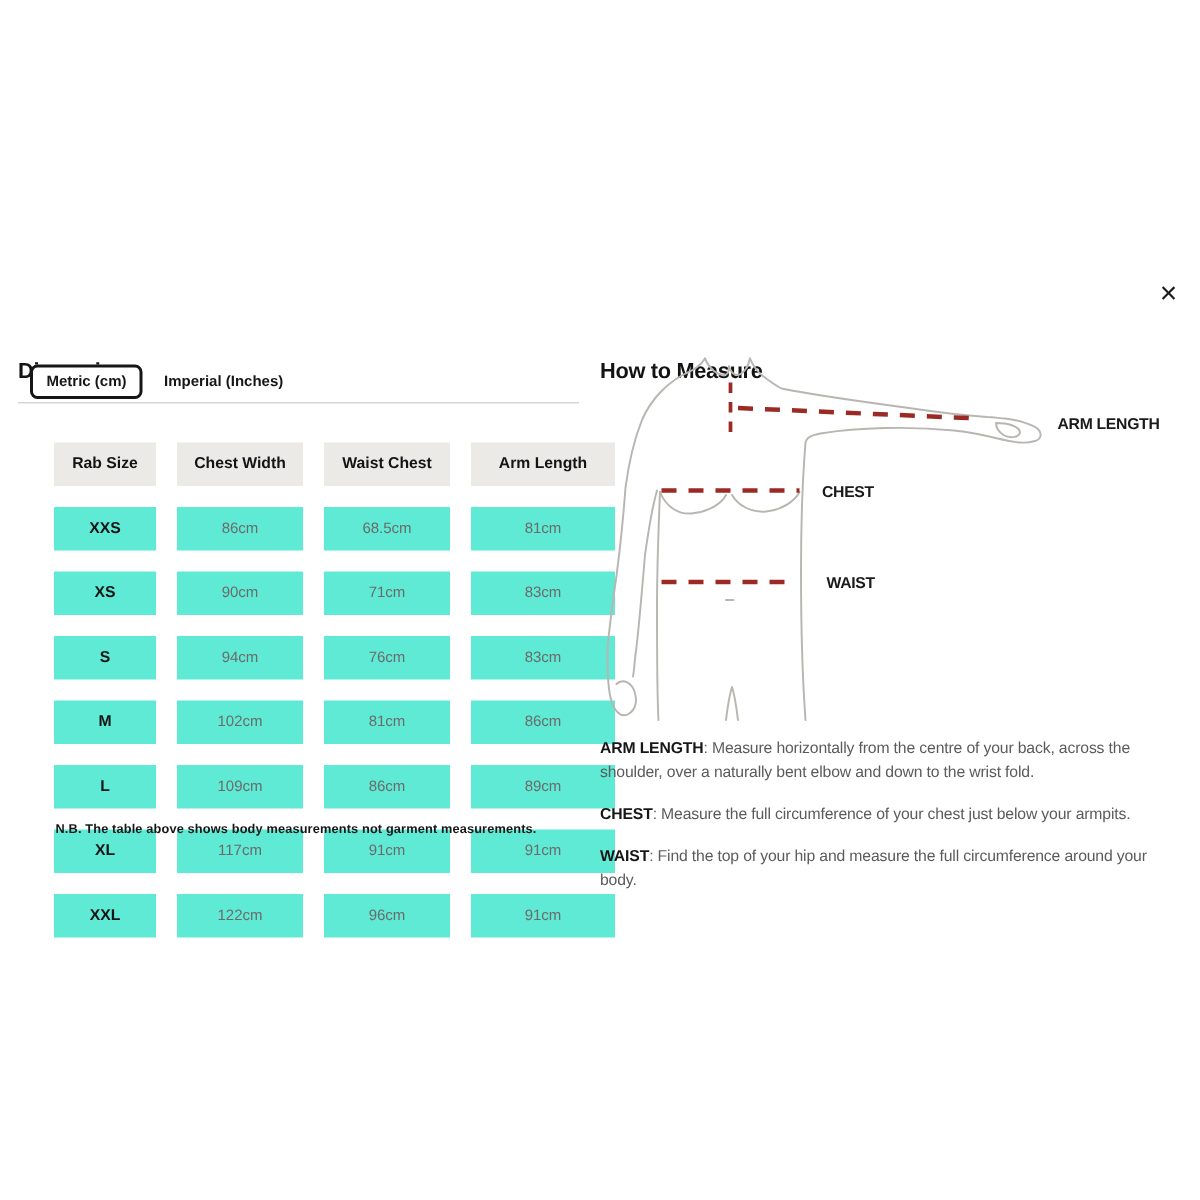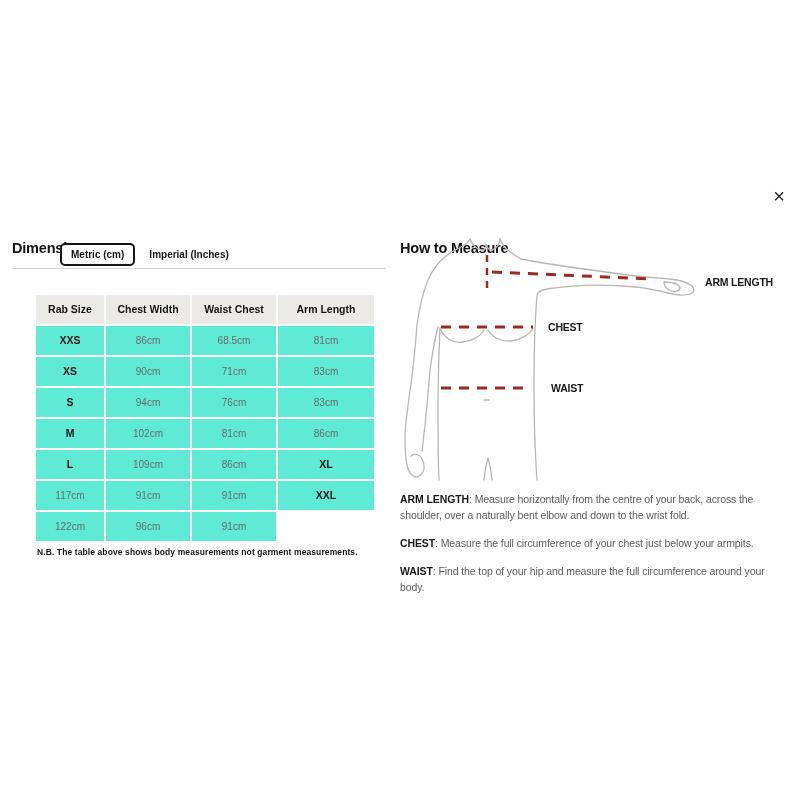--- a/index.html
+++ b/index.html
@@ -38,21 +38,20 @@
     color: #131313;
     margin-top: 34px;
   }
   .tabs {
     position: absolute;
     left: 8px;
     top: 37px;
     display: flex;
     align-items: center;
     gap: 3px;
-    margin-left: 40px;
   }
   .tab {
     font-size: 10px;
     font-weight: 700;
     padding: 4px 9px;
     border: 2px solid transparent;
     border-radius: 5px;
     background: #fff;
     color: #161616;
     cursor: pointer;
@@ -68,21 +67,21 @@
     height: 1px;
     background: #d9d6d2;
   }
   .size-table {
     position: absolute;
     left: 24px;
     top: 89px;
     width: 338px;
     display: grid;
     grid-template-columns: 68px 84px 84px 96px;
-    gap: 2px;
+    gap: 14px;
     background: #fff;
   }
   .size-table .cell {
     height: 29px;
     line-height: 29px;
     text-align: center;
     font-size: 10px;
     background: #5eead4;
     color: #6b6b6b;
     overflow: hidden;
@@ -170,20 +169,21 @@
       <div class="cell">83cm</div>
 
       <div class="cell size">M</div>
       <div class="cell">102cm</div>
       <div class="cell">81cm</div>
       <div class="cell">86cm</div>
 
       <div class="cell size">L</div>
       <div class="cell">109cm</div>
       <div class="cell">86cm</div>
+      <div class="cell">89cm</div>
 
       <div class="cell size">XL</div>
       <div class="cell">117cm</div>
       <div class="cell">91cm</div>
       <div class="cell">91cm</div>
 
       <div class="cell size">XXL</div>
       <div class="cell">122cm</div>
       <div class="cell">96cm</div>
       <div class="cell">91cm</div>

